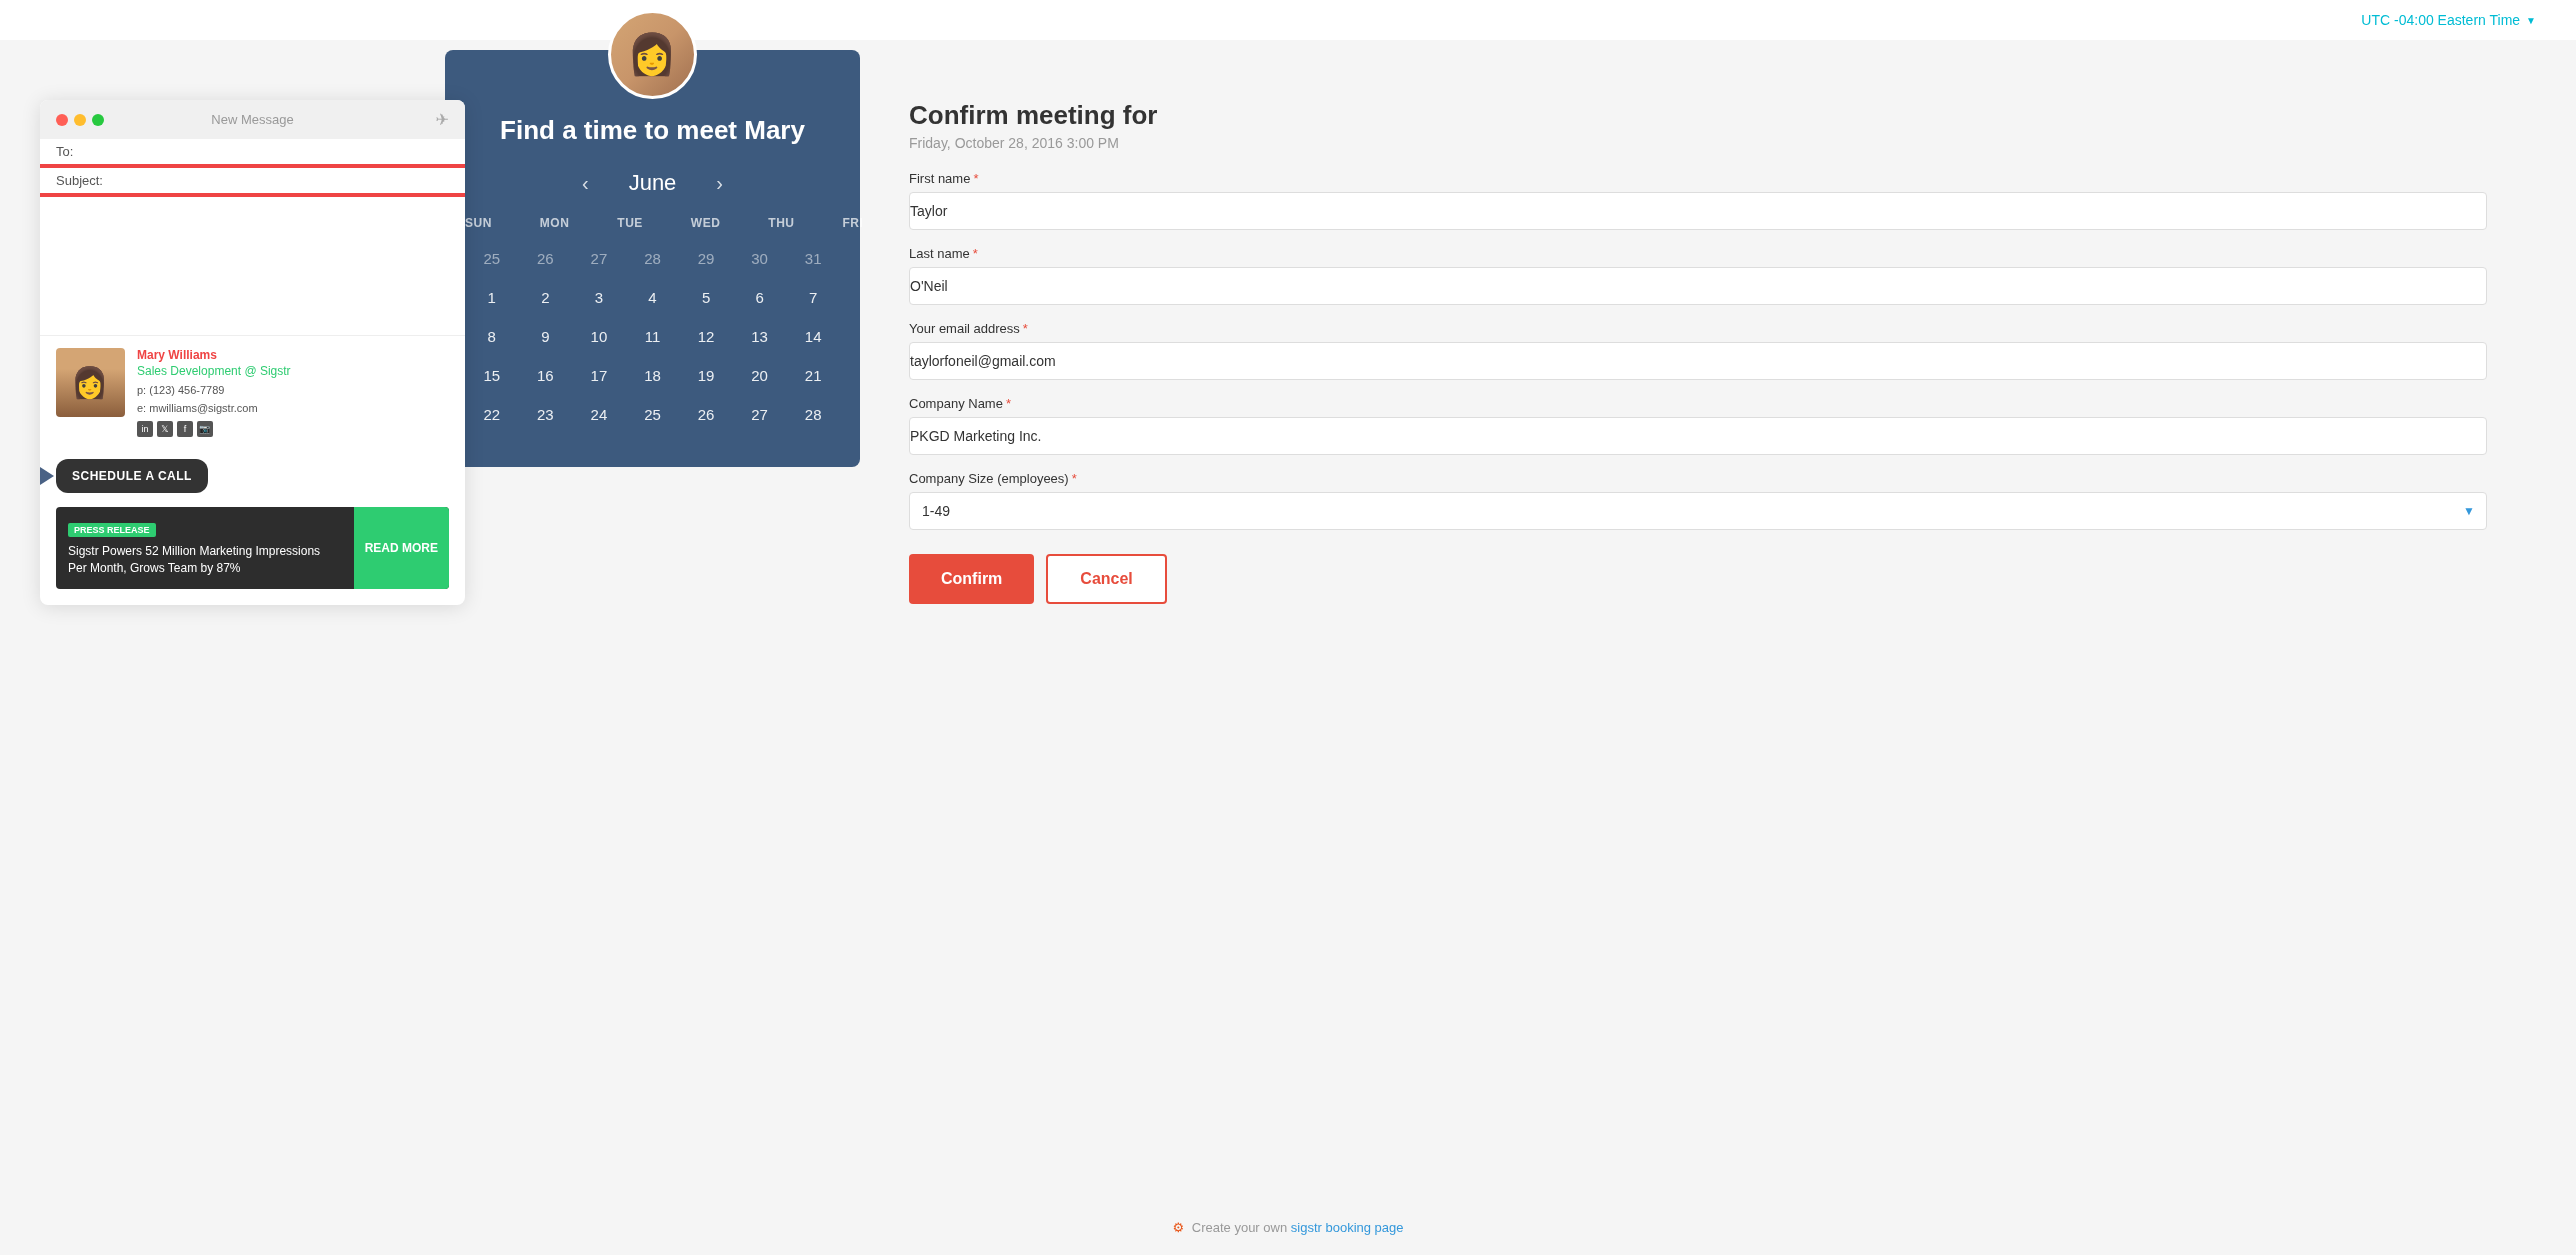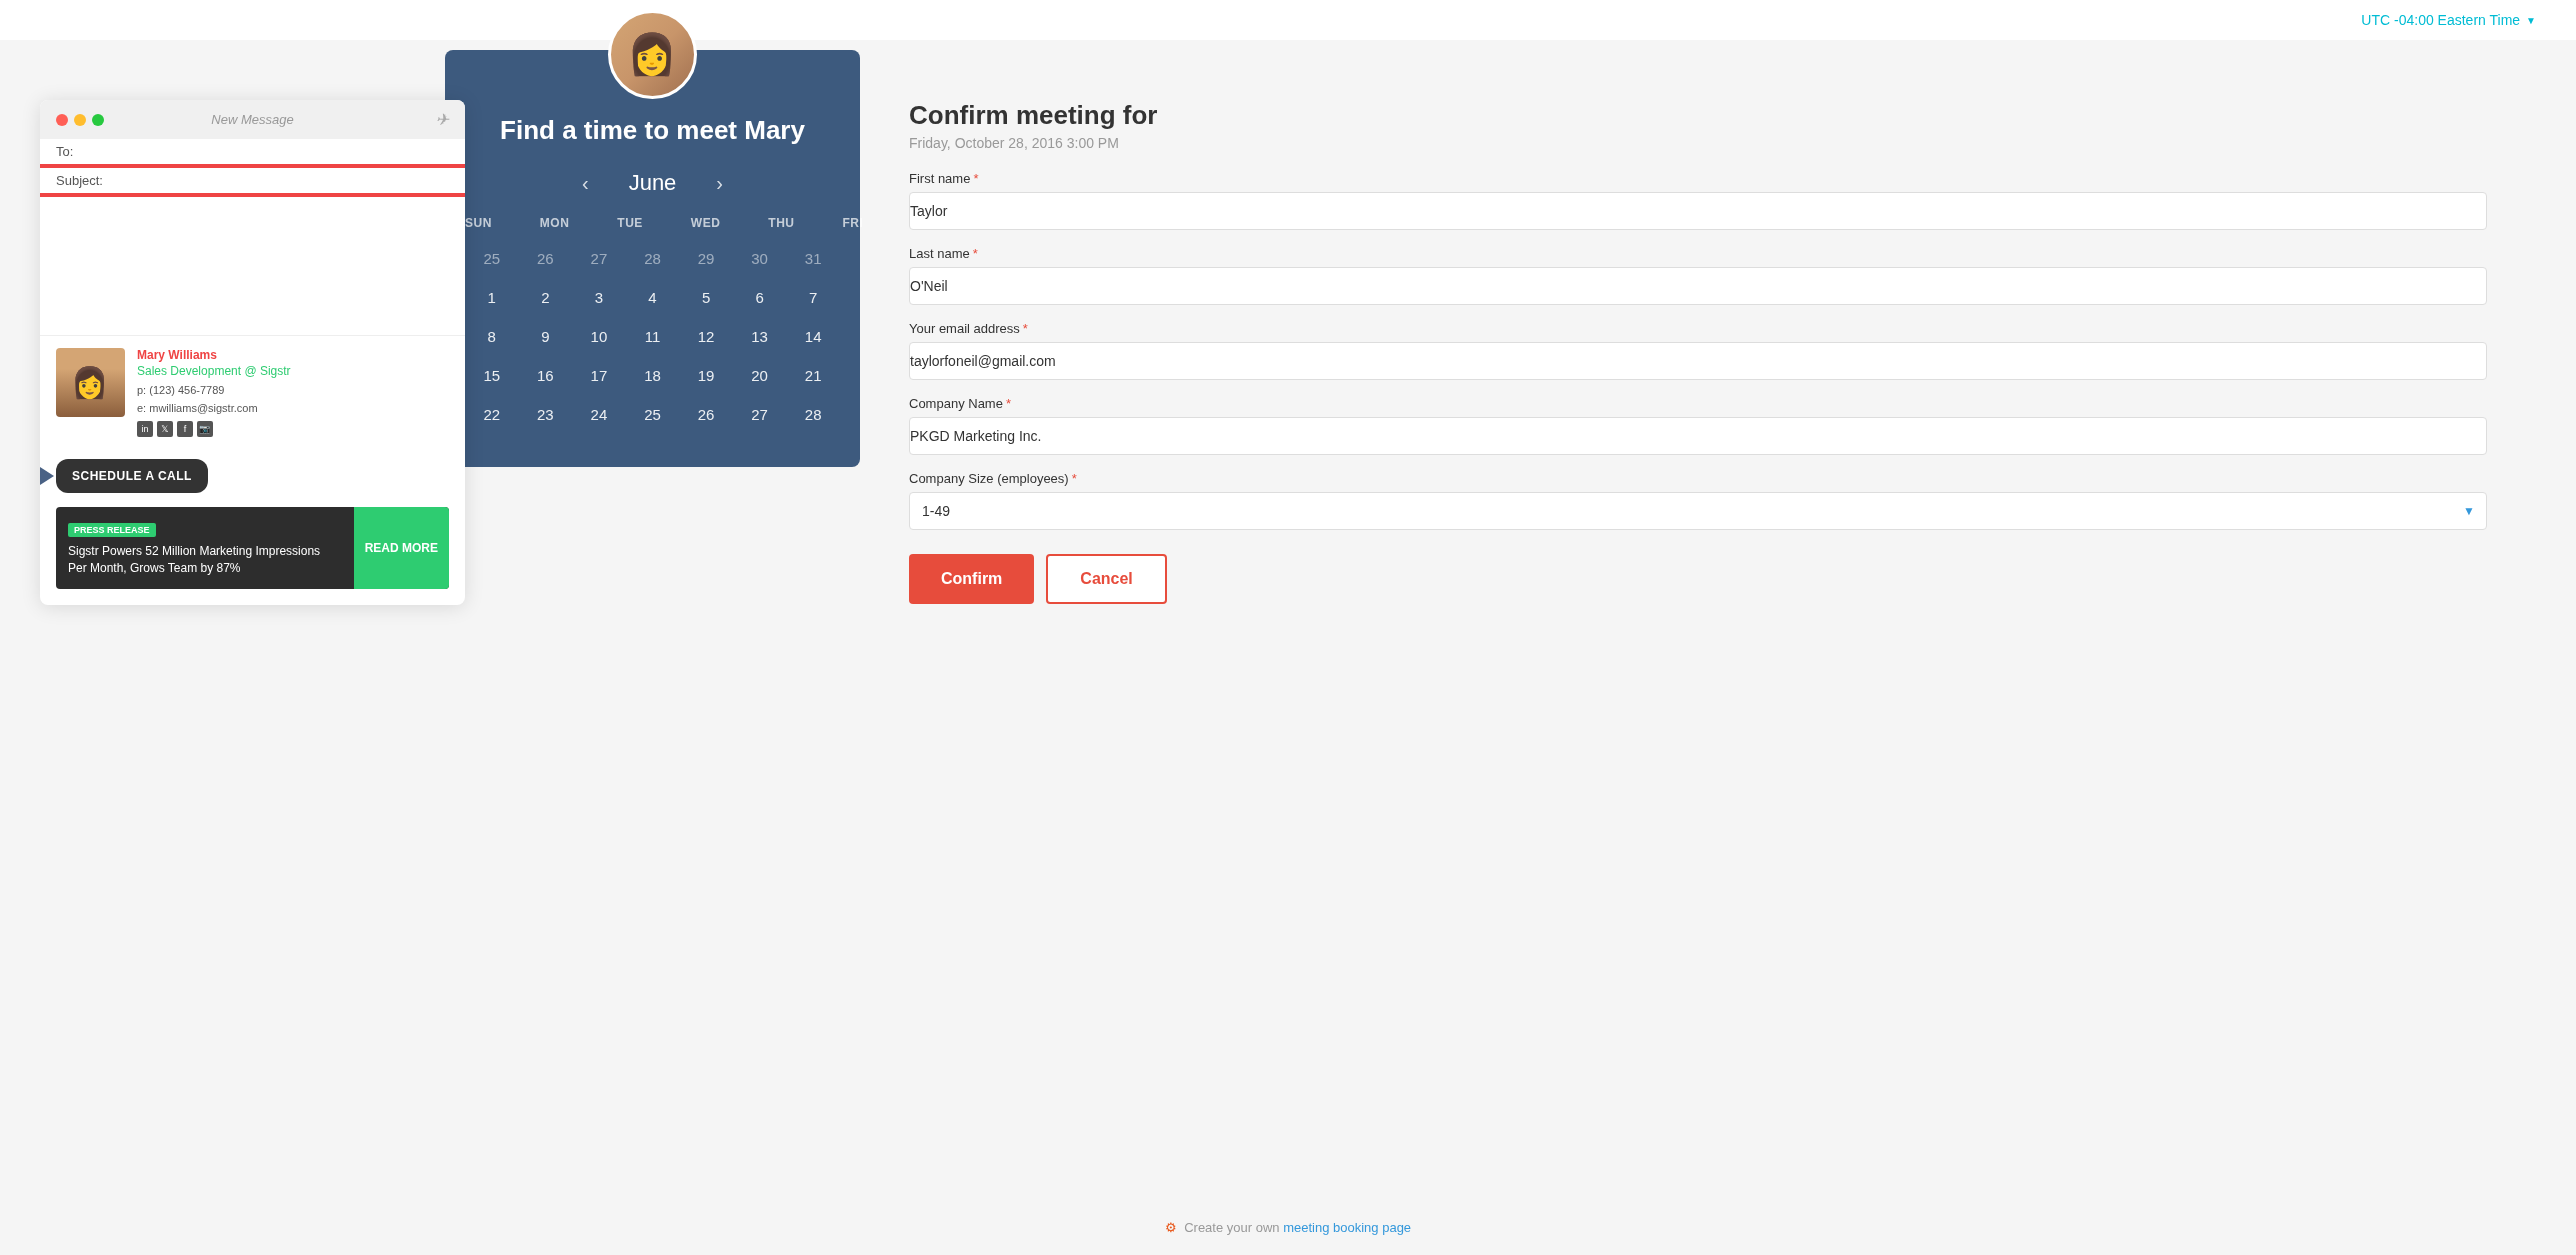--- a/index.html
+++ b/index.html
@@ -51,21 +51,20 @@
       flex-shrink: 0;
       position: relative;
       z-index: 2;
     }
     .email-titlebar {
       background: #f0f0f0;
       padding: 10px 16px;
       display: flex;
       align-items: center;
       justify-content: space-between;
-      font-style: italic;
     }
     .traffic-lights {
       display: flex;
       gap: 6px;
     }
     .traffic-light {
       width: 12px;
       height: 12px;
       border-radius: 50%;
     }
@@ -623,15 +622,15 @@
     <div class="form-actions">
       <button class="confirm-btn">Confirm</button>
       <button class="cancel-btn">Cancel</button>
     </div>
   </div>
 </div>
 
 <div class="footer">
   <span class="hubspot-icon">⚙</span>
   <span>Create your own </span>
-  <a href="#">meeting booking page</a>
+  <a href="#">sigstr booking page</a>
 </div>
 
 
 </body></html>

